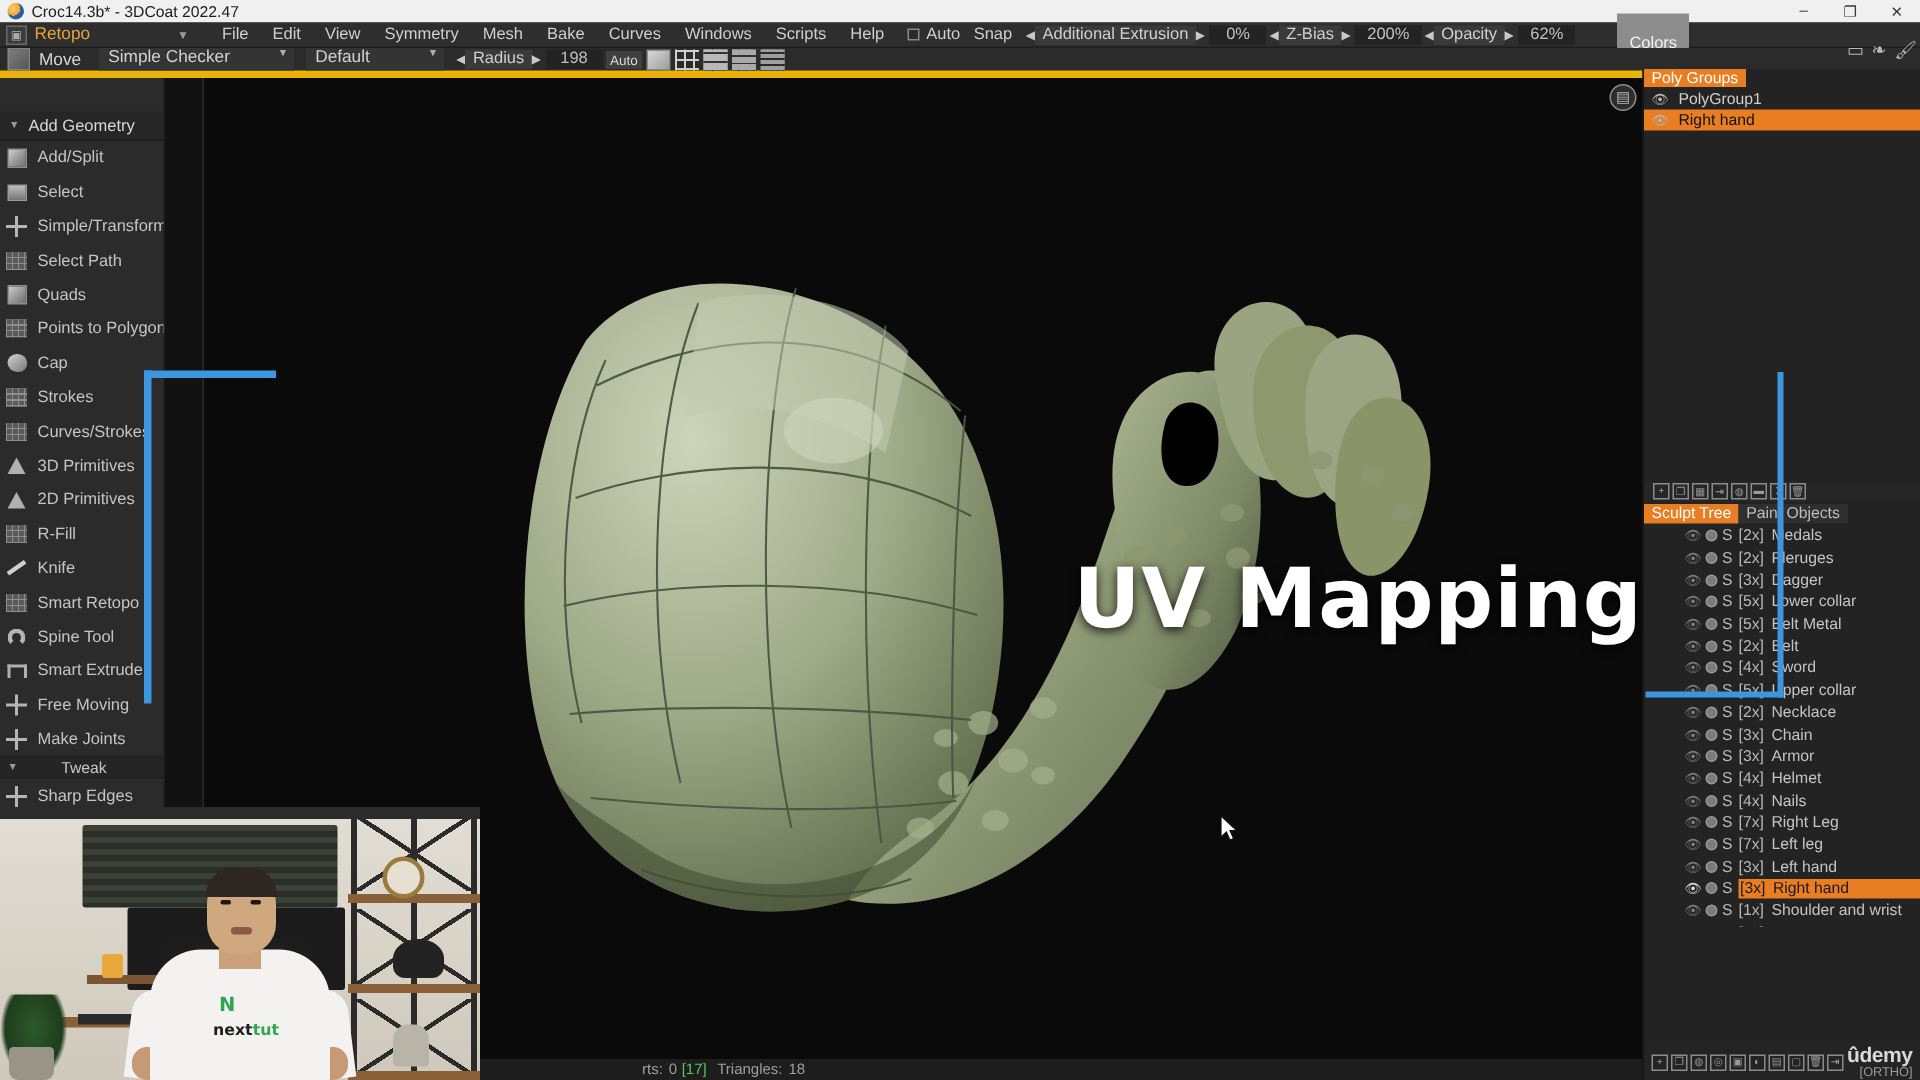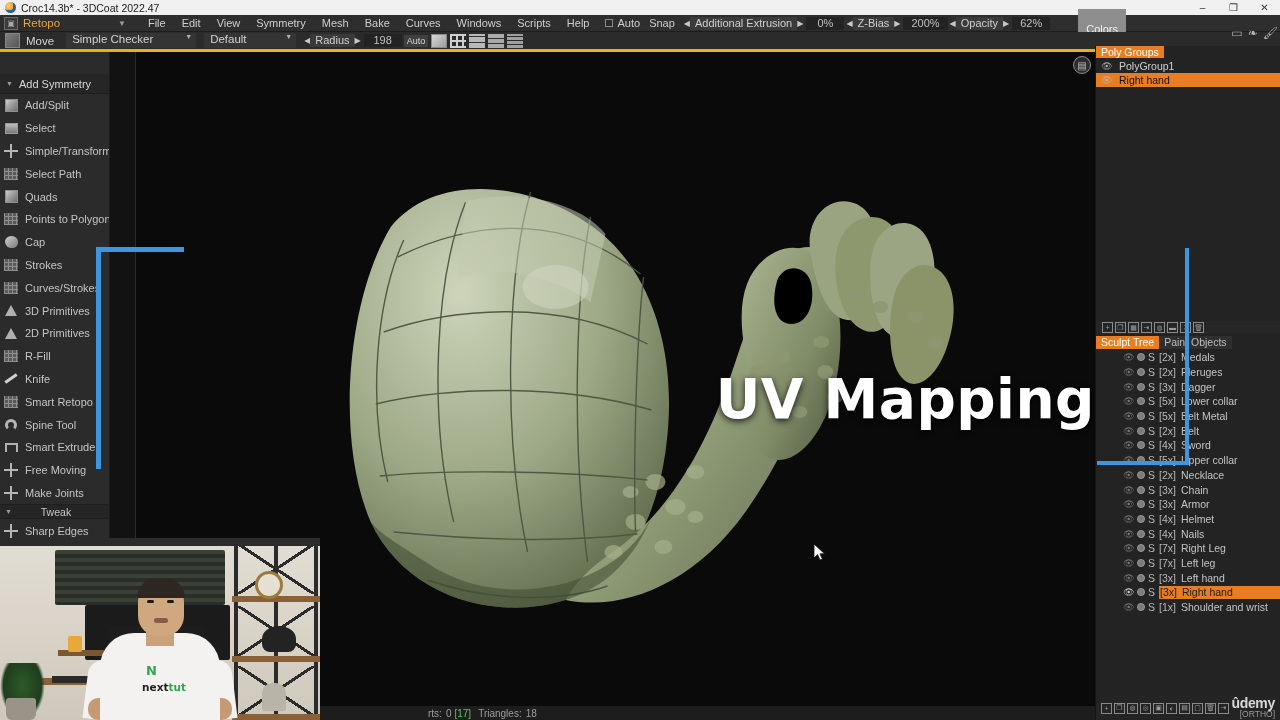--- a/index.html
+++ b/index.html
@@ -67,21 +67,21 @@
   .spin .vl { background:#232323; color:#c0c0c0; padding:0 8px; height:13px; line-height:13px; min-width:38px; text-align:center; margin-left:3px;}
   .colors-btn {
     background:#8d8d8d; color:#f2f2f2; padding:14px 8px; margin-left:26px;
     height:14px; line-height:12px; font-size:11px;
   }
 
   
   .optbar {
     position:absolute; top:32px; left:0; width:1280px; height:20px;
     background:#2b2b2b; display:flex; align-items:center;
-    border-bottom:3px solid #eab308;
+    border-bottom:5px solid #eab308;
   }
   .opt-ico {
     width:15px; height:15px; margin-left:5px; margin-right:6px;
     background:linear-gradient(135deg,#7e7e7e,#565656);
     border:1px solid #868686; flex:none;
   }
   .opt-lbl { color:#d5d5d5; margin-right:12px; font-size:11.5px; }
   .opt-dd {
     background:#343434; height:15px; display:flex; align-items:flex-start;
     justify-content:space-between; padding:0 4px 0 6px; color:#d2d2d2;
@@ -389,21 +389,21 @@
     <span style="color:#b9b9b9;font-size:9px;margin-left:3px">◀</span>
     <span style="color:#d9d9d9;font-size:15px;font-family:'Liberation Serif',serif;margin-left:2px">T</span>
     <span style="display:inline-block;width:10px;height:9px;border:1px solid #8a8a8a;margin-left:2px;margin-top:4px"></span>
     <span style="color:#d0d0d0;font-size:16px;margin-left:22px;font-family:'Liberation Serif',serif">⌇</span>
   </div>
 
   <div class="leftpanel">
     <div style="height:22px"></div>
     <div class="lp-head">
       <span class="cv">▼</span>
-      <span class="nm">Add Symmetry</span>
+      <span class="nm">Add Geometry</span>
     </div>
 
     <div class="titem">
       <span class="ti">
           <span class="cube"></span>
         </span>
       <span class="tl">Add/Split</span>
       </div>
     <div class="titem">
       <span class="ti">

